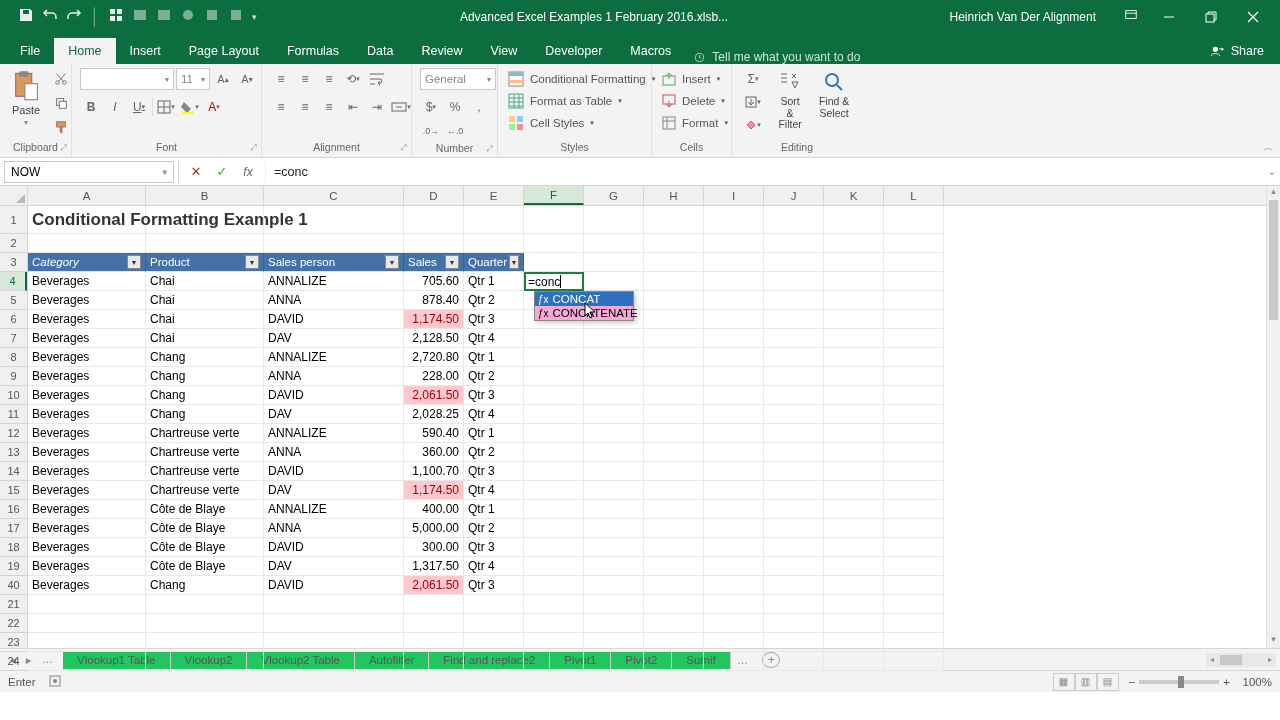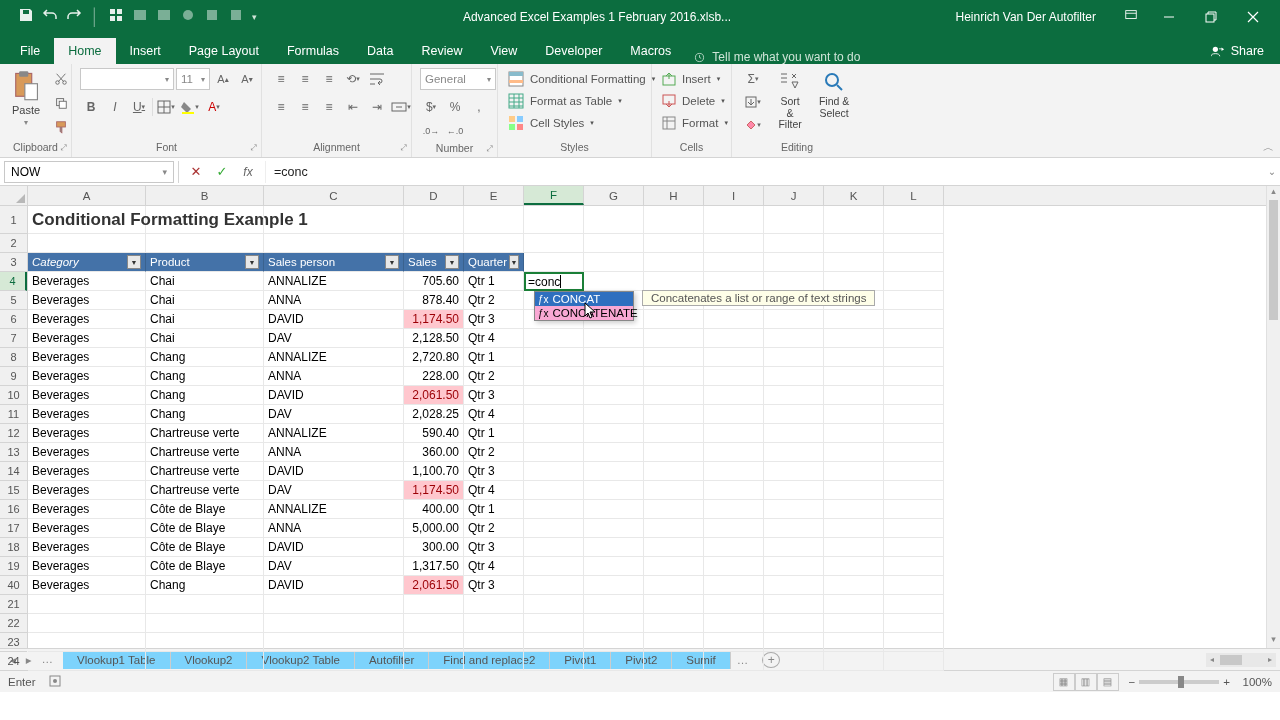--- a/index.html
+++ b/index.html
@@ -81,21 +81,21 @@
 .ac-item.sel { background: #2f6fbf; color: #fff; }
 .ac-fx { font-size: 10px; }
 .ac-tip { position: absolute; border: 1px solid #aaa; background: #fefee8; padding: 1px 8px; font-size: 11.5px; color: #555; z-index: 9; white-space: nowrap; }
 .ac-cursor{position:absolute; width:14px; height:18px; z-index:15;}
 
 
 .sheet-tabs { height: 22px; border-top: 1px solid #d4d4d4; background: #f3f3f3; display: flex; align-items: center; font-size: 11.5px; }
 .sheet-nav { display: flex; gap: 2px; padding: 0 6px; color: #888; }
 .sheet-nav span { padding: 0 4px; cursor: pointer; }
 .sheet-tab { padding: 3px 14px; border-right: 1px solid #ccc; background: #fff; color: #0c6d3f; cursor: pointer; }
-.sheet-tab.inactive { background: #7dd3fc; color: #555; }
+.sheet-tab.inactive { background: #22c55e; color: #555; }
 .add-sheet { padding: 0 8px; color: #888; border: 1px solid #aaa; border-radius: 50%; width: 16px; height: 16px; display: flex; align-items: center; justify-content: center; margin-left: 8px; font-size: 12px; }
 .hscroll-area { flex: 1; display: flex; align-items: center; justify-content: flex-end; padding-right: 4px; }
 .hscroll { width: 70px; height: 14px; background: #e8e8e8; position: relative; }
 .hscroll .arrow{position:absolute;top:0;bottom:0;width:12px;text-align:center;font-size:8px;color:#888;display:flex;align-items:center;justify-content:center;}
 .hscroll .thumb{position:absolute;left:14px;top:2px;bottom:2px;width:22px;background:#c8c8c8;}
 
 
 .status-bar { height: 22px; background: #f3f3f3; border-top: 1px solid #d4d4d4; display: flex; align-items: center; padding: 0 8px; font-size: 11.5px; color: #555; justify-content: space-between; }
 .status-right { display: flex; align-items: center; gap: 10px; }
 .view-btns { display: flex; gap: 0; }
@@ -139,21 +139,21 @@
           <rect x="3" y="3" width="10" height="10"></rect>
         </svg></span>
     <span style="opacity:.5"><svg viewBox="0 0 16 16" fill="#fff">
           <rect x="3" y="3" width="10" height="10"></rect>
         </svg></span>
     <span style="font-size:9px;color:#cfe5d8">▾</span>
   </div>
   <div class="spacer"></div>
   <div class="filename">Advanced Excel Examples 1 February 2016.xlsb...</div>
   <div class="spacer"></div>
-  <div class="user">Heinrich Van Der Autofilter</div>
+  <div class="user">Heinrich Van Der Alignment</div>
   <div style="padding:0 10px"><svg width="14" height="14" viewBox="0 0 16 16" fill="none" stroke="#fff">
         <rect x="2" y="3" width="12" height="9"></rect>
         <path d="M2 6h12"></path>
       </svg></div>
   <div class="win-controls">
     <div>
         <svg viewBox="0 0 12 12" stroke="#fff" stroke-width="1">
           <path d="M1 6h10"></path>
         </svg>
       </div>
@@ -853,21 +853,20 @@
       <div class="ac-popup" style="left: 506px; top: 85px; width: 100px;">
         <div class="ac-item sel">
           <span class="ac-fx">ƒx</span>
           <span>CONCAT</span>
         </div>
         <div class="ac-item">
           <span class="ac-fx">ƒx</span>
           <span>CONCATENATE</span>
         </div>
       </div>
-      <div class="ac-tip" style="left: 614px; top: 84px;">Concatenates a list or range of text strings</div>
       <div class="ac-cursor" style="left: 556px; top: 96px;"><svg viewBox="0 0 14 18">
           <path d="M1 1l0 13 3-3 2 5 2-1-2-5 5 0z" fill="#fff" stroke="#000" stroke-width="1"></path>
         </svg></div>
     </div>
   <div class="vscroll">
     <div class="arrow" style="top:0">▴</div>
     <div class="thumb"></div>
     <div class="arrow" style="bottom:0">▾</div>
   </div>
 </div>

